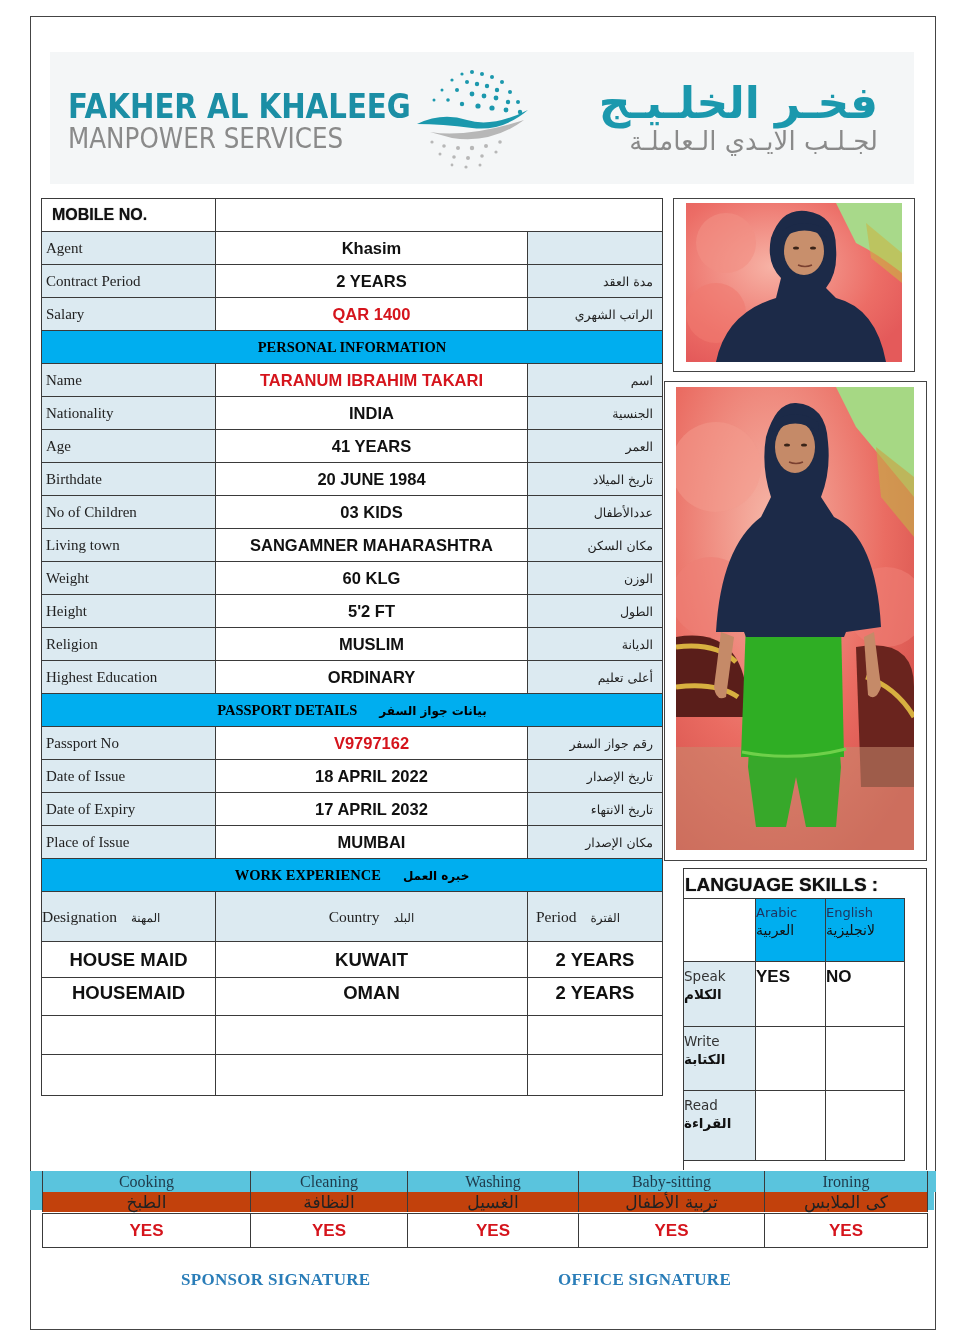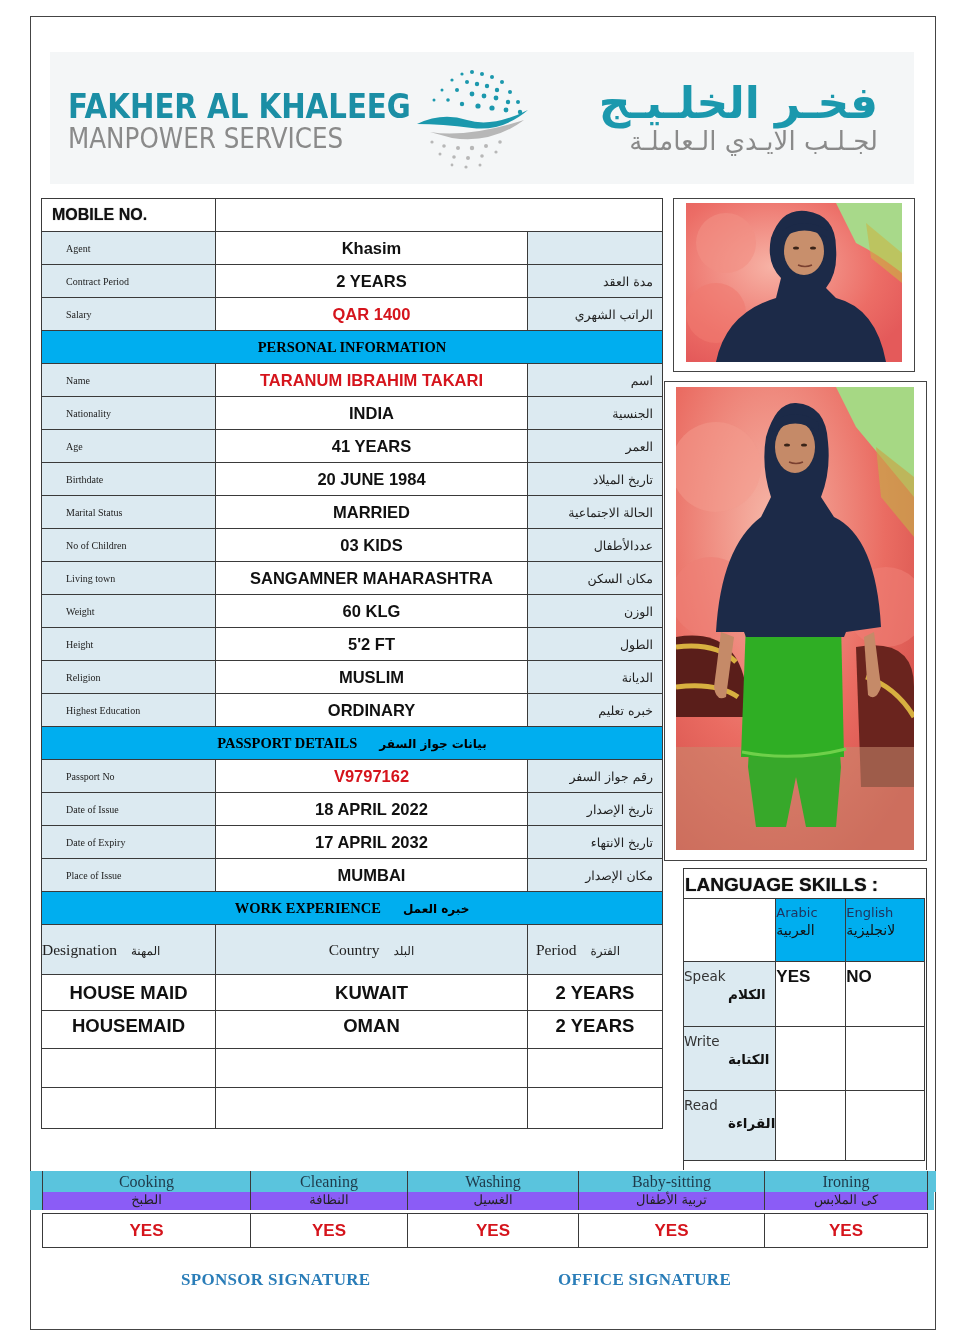--- a/index.html
+++ b/index.html
@@ -12,21 +12,21 @@
   .logo-band { position: absolute; left: 50px; top: 52px; width: 864px; height: 132px; background: #f4f6f7; }
   .logo-en1 { position: absolute; left: 68px; top: 86px; font-family: "DejaVu Sans", sans-serif; font-weight: bold; font-size: 34px; color: #1b8ea5; letter-spacing: 0px; transform: scaleX(0.86); transform-origin: left; white-space: nowrap; }
   .logo-en2 { position: absolute; left: 68px; top: 122px; font-family: "DejaVu Sans", sans-serif; font-size: 28px; color: #8a8a8a; transform: scaleX(0.88); transform-origin: left; white-space: nowrap; }
   .logo-emblem { position: absolute; left: 412px; top: 62px; width: 120px; height: 110px; }
   .logo-ar1 { position: absolute; left: 556px; top: 70px; width: 322px; text-align: right; direction: rtl; font-family: "DejaVu Sans", sans-serif; font-weight: bold; font-size: 44px; color: #1b98ad; white-space: nowrap; margin-top: 7px; }
   .logo-ar2 { position: absolute; left: 556px; top: 126px; width: 322px; text-align: right; direction: rtl; font-family: "DejaVu Sans", sans-serif; font-size: 26px; color: #8a8a8a; white-space: nowrap; }
 
   
   table.grid { border-collapse: collapse; position: absolute; table-layout: fixed; }
   table.grid td { border: 1.3px solid #3a3a3a; height: 33px; vertical-align: middle; }
-  .lbl { background: #dceaf1; font-family: "Liberation Serif", serif; font-size: 10px; padding-left: 24px; color: #222; }
+  .lbl { background: #dceaf1; font-family: "Liberation Serif", serif; font-size: 15px; padding-left: 4px; color: #222; }
   .val { background: #fff; text-align: center; font-family: "Liberation Sans", sans-serif; font-weight: bold; font-size: 16.5px; color: #111; }
   .val.red { color: #d5141c; }
   .ar { background: #dceaf1; text-align: right; direction: rtl; padding-right: 9px; font-family: "DejaVu Serif", serif; font-size: 12.5px; color: #222; }
   .section { background: #00aeef; text-align: center; font-family: "Liberation Serif", serif; font-weight: bold; font-size: 14.5px; color: #000000; }
   .section .ar-inline { font-family: "DejaVu Sans", sans-serif; font-size: 12px; margin-left: 22px; direction: rtl; }
   .mobile-lbl { font-family: "Liberation Sans", sans-serif; font-weight: bold; font-size: 16px; color: #111; padding-left: 10px; background: #fff; text-shadow: 0 0 1px #666; }
 
   .wx-head { background: #dceaf1; font-family: "Liberation Serif", serif; font-size: 15.5px; color: #222; }
   .wx-head .ar-s { font-family: "DejaVu Serif", serif; font-size: 12px; margin-left: 14px; }
   .wx-val { font-family: "Liberation Sans", sans-serif; font-weight: bold; font-size: 18.5px; color: #111; text-align: center; }
@@ -35,27 +35,27 @@
   .photo-frame { position: absolute; border: 1.5px solid #444; background: #fff; }
   .photo { position: absolute; overflow: hidden; }
 
   
   .lang-title { position: absolute; left: 685px; top: 874px; width: 238px; font-family: "Liberation Sans", sans-serif; font-weight: bold; font-size: 19px; color: #111; text-shadow: 0 0 1px #444; }
   table.lang { border-collapse: collapse; position: absolute; left: 683px; top: 898px; table-layout: fixed; }
   table.lang td { border: 1.3px solid #3a3a3a; text-align: left; vertical-align: top; }
   .lang-h { background: #00aeef; font-family: "DejaVu Sans", sans-serif; font-size: 13px; color: #1e3560; padding-top: 6px; }
   .lang-h .ar-b { display: block; font-family: "DejaVu Sans", sans-serif; font-weight: normal; font-size: 14px; color: #111; margin-top: 2px; }
   .lang-r { background: #dceaf1; font-family: "DejaVu Sans", sans-serif; font-size: 13.5px; color: #333; padding-top: 6px; }
-  .lang-r .ar-b { display: block; font-weight: bold; font-size: 13.5px; color: #111; margin-top: 2px; padding-left: 44px; }
+  .lang-r .ar-b { display: block; font-weight: bold; font-size: 13.5px; color: #111; margin-top: 2px; }
   .lang-v { font-family: "Liberation Sans", sans-serif; font-weight: bold; font-size: 17px; color: #111; padding-top: 5px; }
   .skills-band-top { position: absolute; left: 30px; top: 1171px; width: 906px; height: 21px; background: #5ac4dd; }
   table.skills { border-collapse: collapse; position: absolute; left: 42px; top: 1171px; table-layout: fixed; }
   table.skills td { border-left: 1.3px solid #3a3a3a; border-right: 1.3px solid #3a3a3a; text-align: center; }
   .sk-en { height: 21px; background: #5ac4dd; font-family: "Liberation Serif", serif; font-size: 16px; color: #1e3a4a; }
-  .sk-ar { height: 18px; background: #8b5cf6; font-family: "DejaVu Serif", serif; font-size: 13px; color: #222; vertical-align: top; }
+  .sk-ar { height: 18px; background: #c2410c; font-family: "DejaVu Serif", serif; font-size: 17px; color: #222; vertical-align: top; }
   table.skills-v { border-collapse: collapse; position: absolute; left: 42px; top: 1213px; table-layout: fixed; }
   table.skills-v td { border: 1.3px solid #3a3a3a; height: 34px; text-align: center; font-family: "Liberation Sans", sans-serif; font-weight: bold; font-size: 17px; color: #d5141c; }
 
   .sig { position: absolute; top: 1270px; font-family: "Liberation Serif", serif; font-weight: bold; font-size: 17px; color: #2a7db8; letter-spacing: 0.3px; }
 </style>
 </head>
 <body>
 
 <div class="page-frame"></div>
 
@@ -156,25 +156,20 @@
     <td class="lbl">Age</td>
     <td class="val">41 YEARS</td>
     <td class="ar">العمر</td>
   </tr>
   <tr>
     <td class="lbl">Birthdate</td>
     <td class="val">20 JUNE 1984</td>
     <td class="ar">تاريخ الميلاد</td>
   </tr>
   <tr>
-    <td class="lbl">Marital Status</td>
-    <td class="val">MARRIED</td>
-    <td class="ar">الحالة الاجتماعية</td>
-  </tr>
-  <tr>
     <td class="lbl">No of Children</td>
     <td class="val">03 KIDS</td>
     <td class="ar">عددالأطفال</td>
   </tr>
   <tr>
     <td class="lbl">Living town</td>
     <td class="val">SANGAMNER MAHARASHTRA</td>
     <td class="ar">مكان السكن</td>
   </tr>
   <tr>
@@ -188,21 +183,21 @@
     <td class="ar">الطول</td>
   </tr>
   <tr>
     <td class="lbl">Religion</td>
     <td class="val">MUSLIM</td>
     <td class="ar">الديانة</td>
   </tr>
   <tr>
     <td class="lbl">Highest Education</td>
     <td class="val">ORDINARY</td>
-    <td class="ar">خبره تعليم</td>
+    <td class="ar">أعلى تعليم</td>
   </tr>
 
   <tr>
     <td colspan="3" class="section">
       <span>PASSPORT DETAILS</span><span class="ar-inline">بيانات جواز السفر</span>
     </td>
   </tr>
   <tr>
     <td class="lbl">Passport No</td>
     <td class="val red">V9797162</td>

